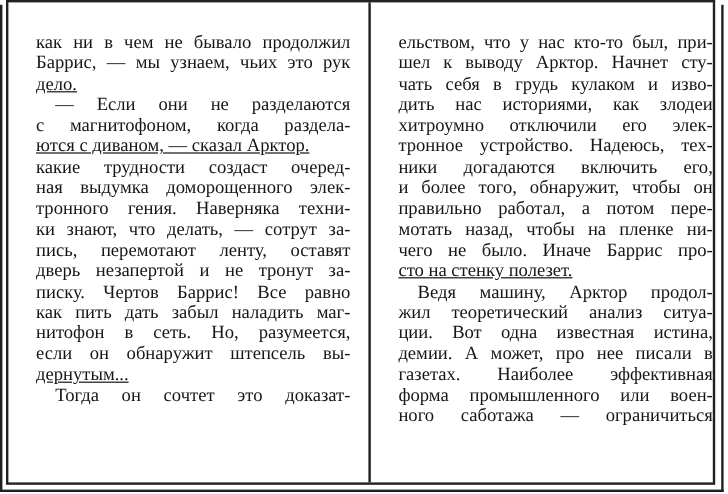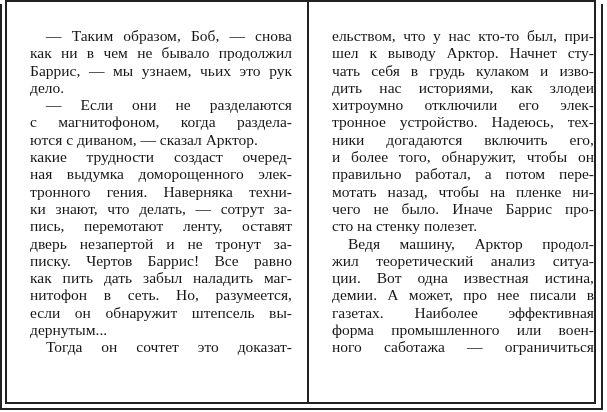--- a/index.html
+++ b/index.html
@@ -44,31 +44,30 @@
   .page-text.left-col{left:23px;}
   .page-text.right-col{left:325px;}
 
   .line{
     text-align:justify;
     text-align-last:justify;
     text-justify:inter-word;
     height:17.3px;
     overflow:visible;
   }
-  .line.endline{text-align-last:left;}
+  .line.endline{text-align-last:left;text-decoration:underline;}
   .line.indent{padding-left:16px;}
 </style>
 </head>
 <body>
 
 <div class="book">
   <div class="back-pages"></div>
   <div class="front">
     <div class="page-text left-col">
-        <div class="line indent">— Таким образом, Боб, — снова</div>
         <div class="line">как ни в чем не бывало продолжил</div>
         <div class="line">Баррис, — мы узнаем, чьих это рук</div>
         <div class="line endline">дело.</div>
         <div class="line indent">— Если они не разделаются</div>
         <div class="line">с магнитофоном, когда раздела-</div>
         <div class="line endline">ются с диваном, — сказал Арктор.</div>
         <div class="line">какие трудности создаст очеред-</div>
         <div class="line">ная выдумка доморощенного элек-</div>
         <div class="line">тронного гения. Наверняка техни-</div>
         <div class="line">ки знают, что делать, — сотрут за-</div>

